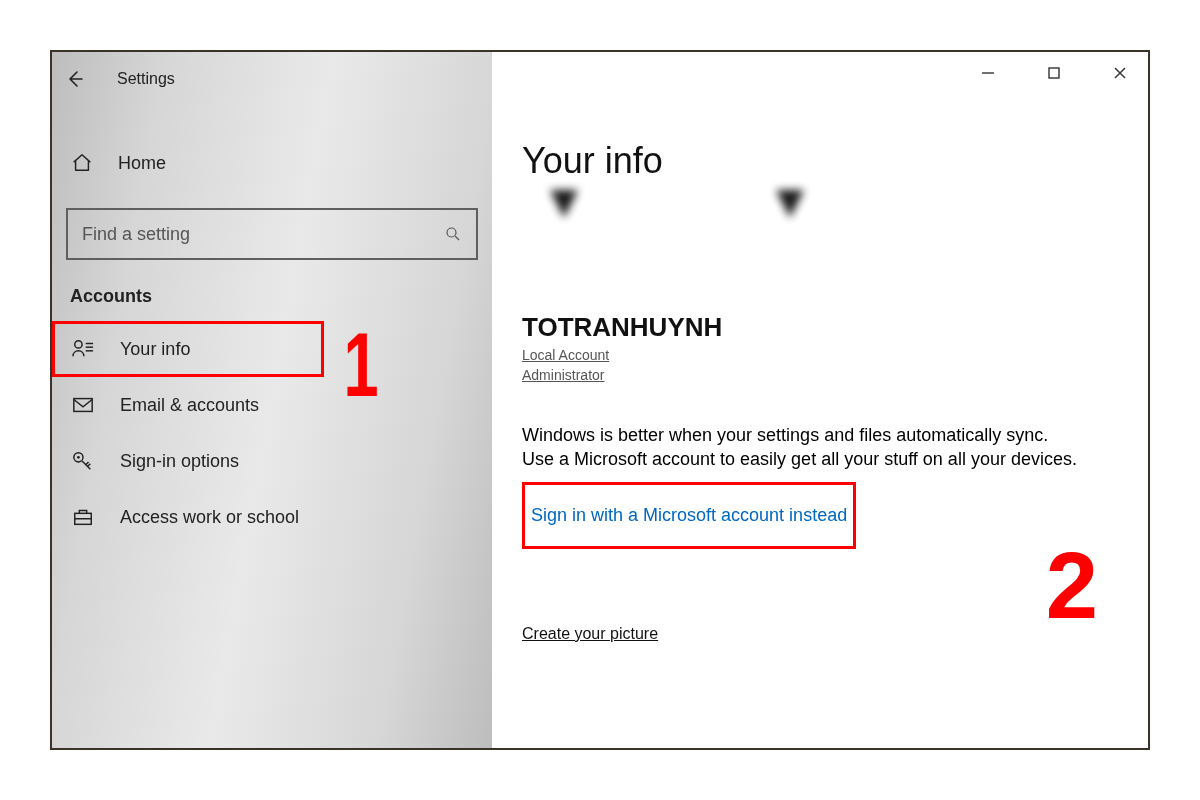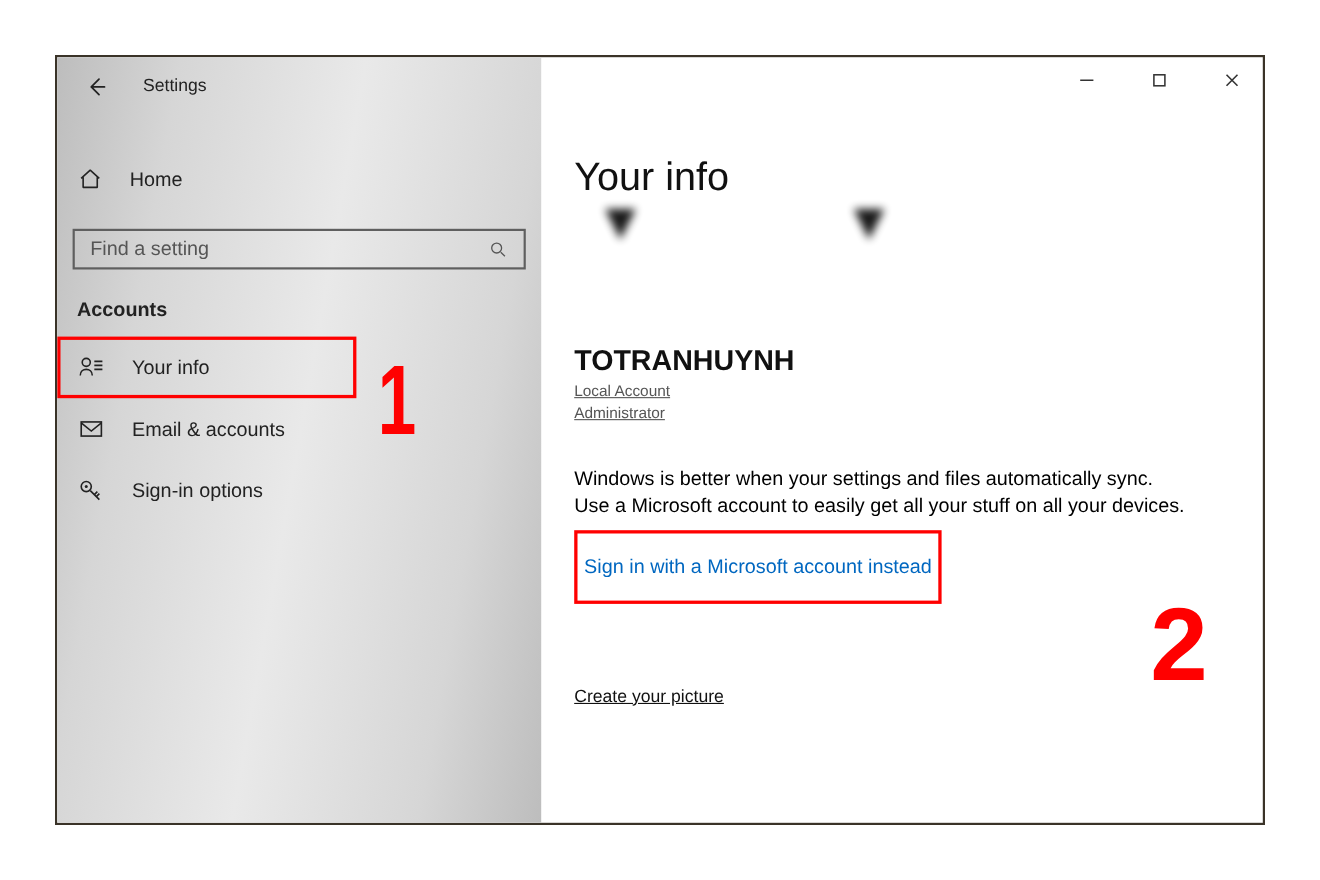--- a/index.html
+++ b/index.html
@@ -18,38 +18,38 @@
   
   .sidebar {
     width: 440px;
     height: 100%;
     background: linear-gradient(100deg, #bdbdbd 0%, #d6d6d6 20%, #e9e9e9 50%, #d6d6d6 80%, #bdbdbd 100%);
     color: #222;
     position: relative;
   }
   .sb-top {
     display: flex; align-items: center;
-    height: 54px; padding-left: 24px;
+    height: 54px; padding-left: 11px;
   }
   .sb-back {
     width: 24px; height: 24px; display: flex; align-items: center; justify-content: center;
     cursor: pointer;
   }
   .sb-title { font-size: 16px; margin-left: 30px; }
   .sb-home {
     display: flex; align-items: center;
     padding: 16px 0 16px 18px;
     margin-top: 30px;
     cursor: pointer;
   }
   .sb-home .ic { width: 24px; display:flex; justify-content:center; }
   .sb-home .lbl { font-size: 18px; margin-left: 24px; text-align: right; }
   .search-wrap { padding: 0 14px; margin-top: 18px; }
   .search {
-    width: 100%; height: 37px;
+    width: 100%; height: 52px;
     border: 2px solid #5f5f5f;
     background: transparent;
     display: flex; align-items: center; justify-content: space-between;
     padding: 0 14px;
   }
   .search input {
     flex: 1; border: none; background: transparent; outline: none;
     font-size: 18px; color: #555;
   }
   .search input::placeholder { color: #555; }
@@ -175,20 +175,29 @@
         <span class="ic">
           <svg width="22" height="22" viewBox="0 0 24 24">
               <circle cx="7" cy="8" r="5" stroke="#222" stroke-width="1.6" fill="none"></circle>
               <circle cx="7" cy="8" r="1.5" fill="#222"></circle>
               <path d="M11 12 L20 21 M17 18 L20 15 M15 16 L18 13" stroke="#222" stroke-width="1.6" fill="none"></path>
             </svg>
         </span>
         <span class="lbl">Sign-in options</span>
       </div>
 
+      <div class="nav-item">
+        <span class="ic">
+          <svg width="22" height="22" viewBox="0 0 24 24">
+              <rect x="3" y="8" width="18" height="12" stroke="#222" stroke-width="1.6" fill="none"></rect>
+              <path d="M8 8 V5 H16 V8 M3 14 H21" stroke="#222" stroke-width="1.6" fill="none"></path>
+            </svg>
+        </span>
+        <span class="lbl">Access work or school</span>
+      </div>
 
 
       <div class="anno n1">1</div>
     </div>
 
     <div class="main">
       <div class="winctrls">
         <div class="winctrl">
           <svg width="14" height="14" viewBox="0 0 14 14">
               <line x1="1" y1="7" x2="13" y2="7" stroke="#333" stroke-width="1.4"></line>

